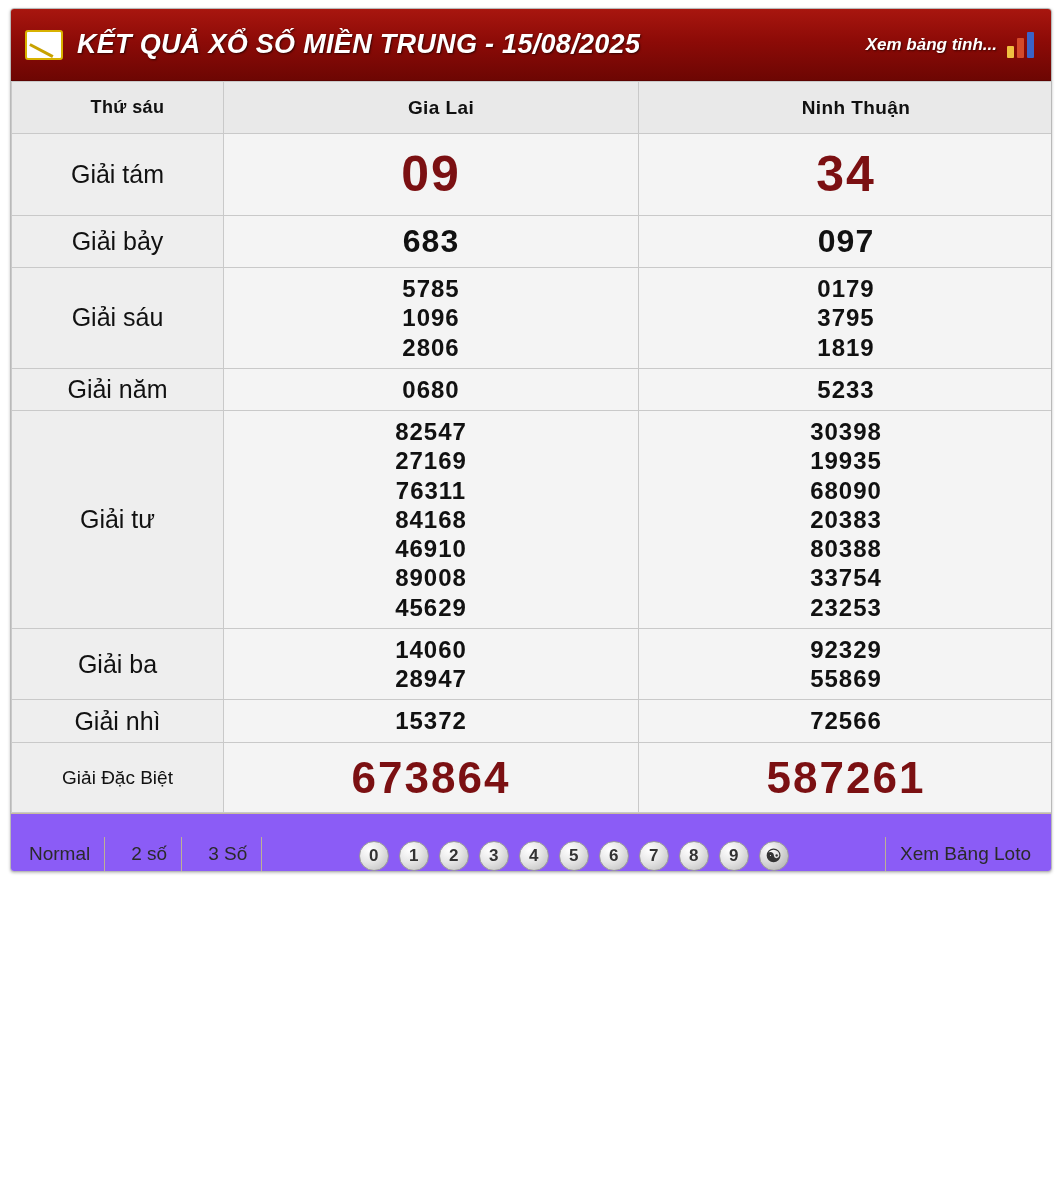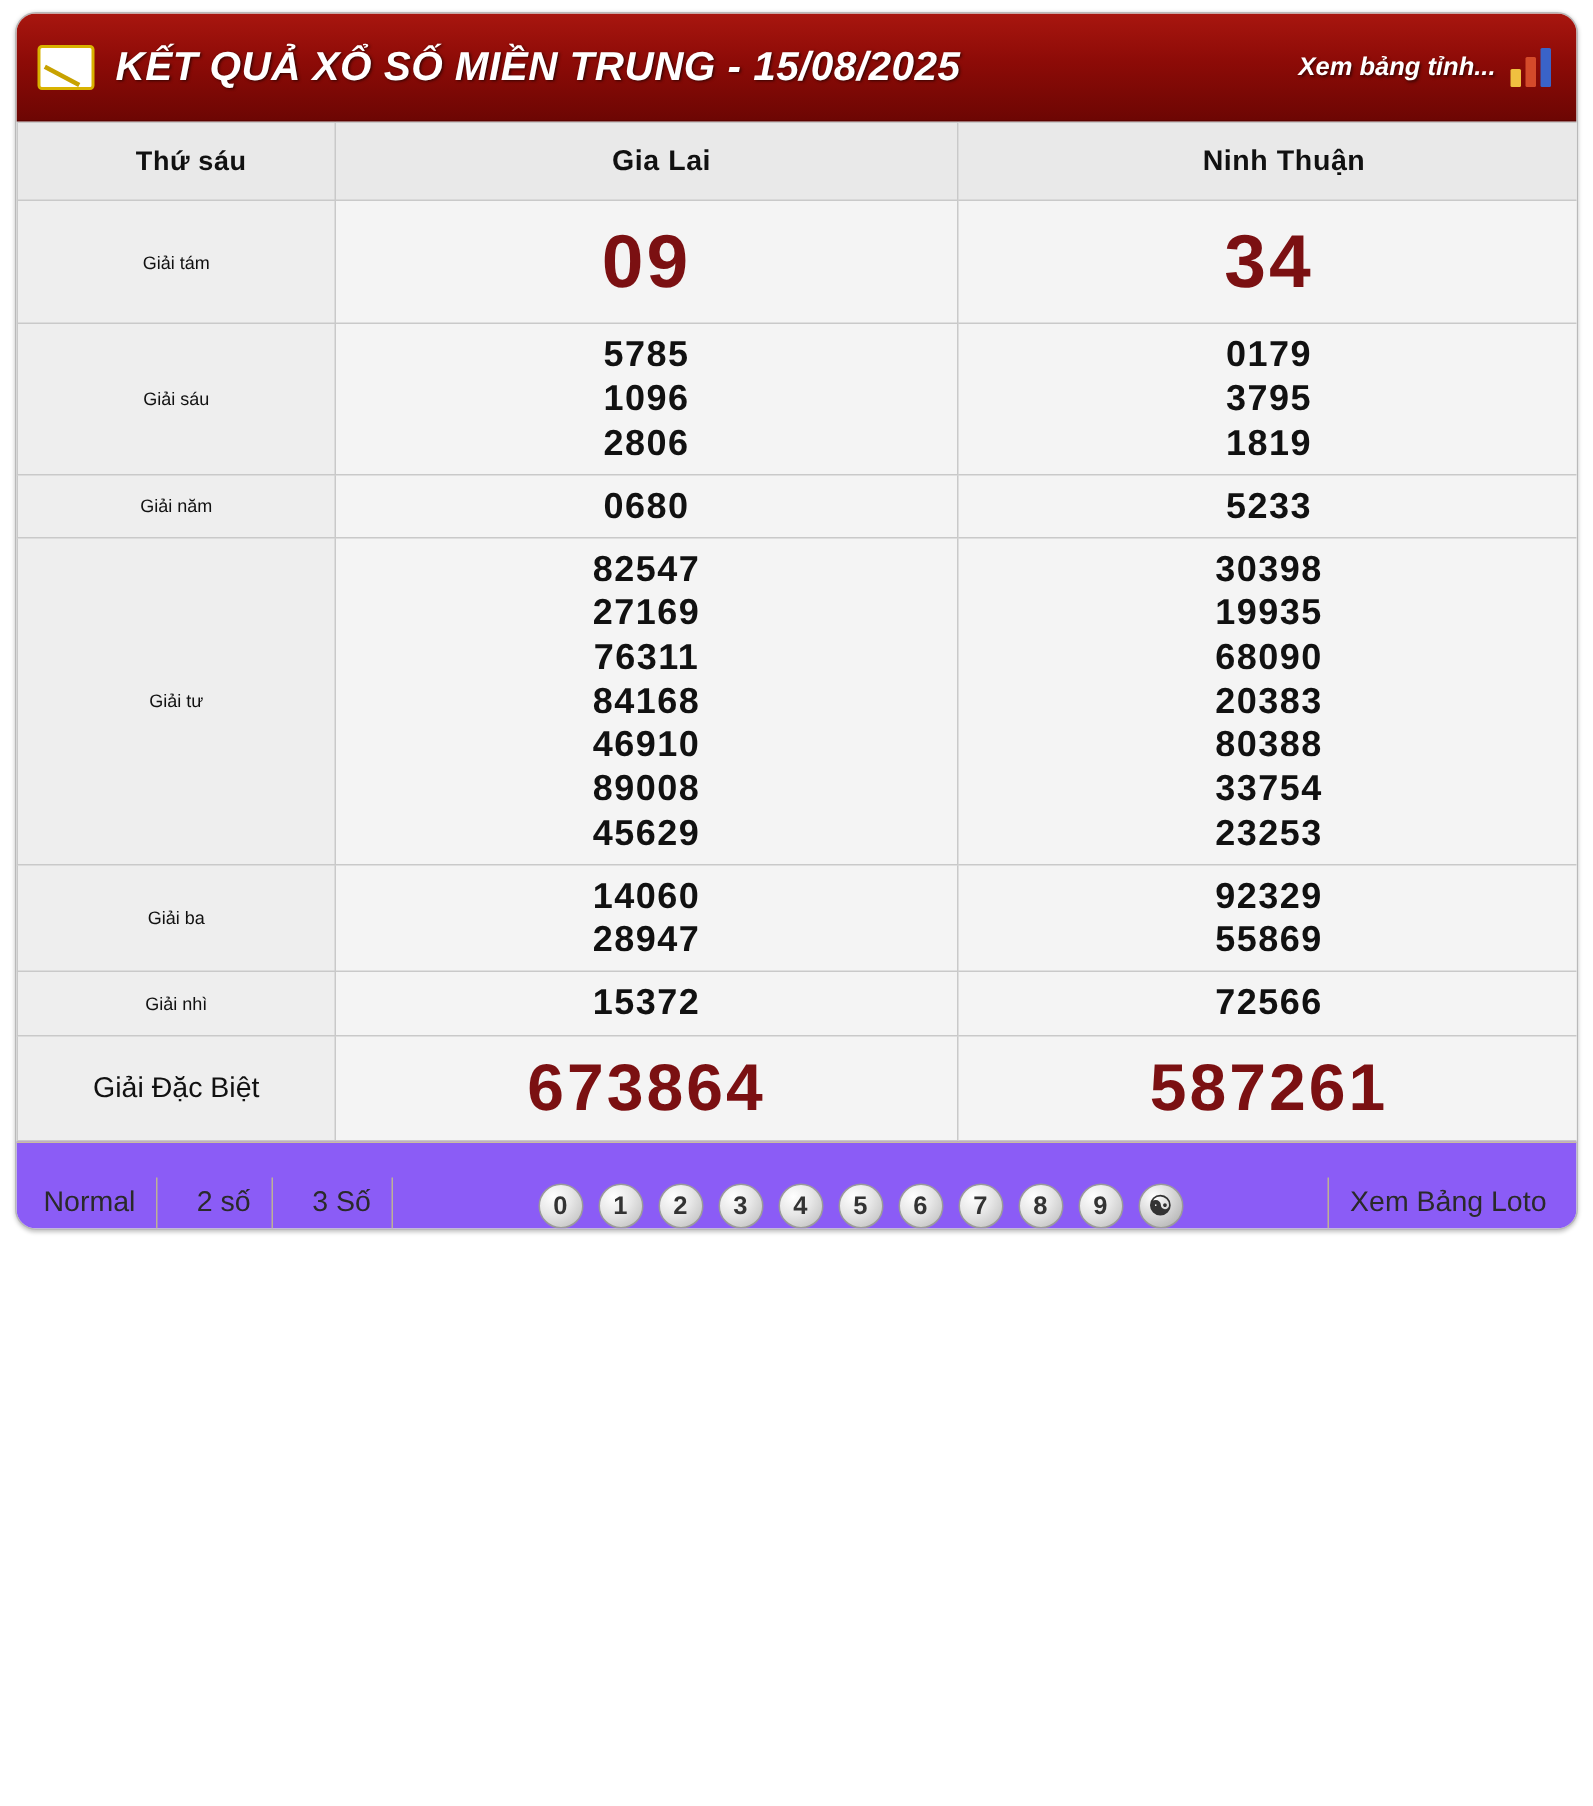--- a/index.html
+++ b/index.html
@@ -11,21 +11,21 @@
   .page {
     width: 1062px;
     height: 1204px;
     position: relative;
     background: #ffffff;
     padding: 8px 10px 10px 10px;
   }
   .board {
     width: 1042px;
     border: 1px solid #b9b9b9;
-    border-radius: 14px;
+    border-radius: 4px;
     overflow: hidden;
     background: #f3f3f3;
     box-shadow: 0 1px 3px rgba(0,0,0,0.25);
   }
   
   .header {
     height: 72px;
     background: linear-gradient(to bottom, #a8160f 0%, #8d0b07 45%, #6d0603 100%);
     display: flex;
     align-items: center;
@@ -114,21 +114,21 @@
   .row-code td {
     height: 46px;
     background: #eeeeee;
     font-size: 18px;
     color: #222;
   }
   .row-code td.label-cell { font-style: italic; font-size: 17px; }
 
   td.label-cell {
     background: #eeeeee;
-    font-size: 12px;
+    font-size: 25px;
     color: #1b1b1b;
   }
   td.num-cell {
     background: #f4f4f4;
     font-size: 24px;
     font-weight: bold;
     color: #2b2b2b;
     line-height: 1.22;
     padding: 6px 0;
     letter-spacing: 1px;
@@ -222,20 +222,29 @@
             <th>Gia Lai</th>
             <th>Ninh Thuận</th>
           </tr>
           <tr class="g8">
             <td class="label-cell">Giải tám</td>
             <td class="num-cell">
               <span class="n">09</span>
             </td>
             <td class="num-cell">
               <span class="n">34</span>
+            </td>
+          </tr>
+          <tr class="g7">
+            <td class="label-cell">Giải bảy</td>
+            <td class="num-cell">
+              <span class="n">683</span>
+            </td>
+            <td class="num-cell">
+              <span class="n">097</span>
             </td>
           </tr>
           <tr class="">
             <td class="label-cell">Giải sáu</td>
             <td class="num-cell">
               <span class="n">5785</span>
               <span class="n">1096</span>
               <span class="n">2806</span>
             </td>
             <td class="num-cell">

